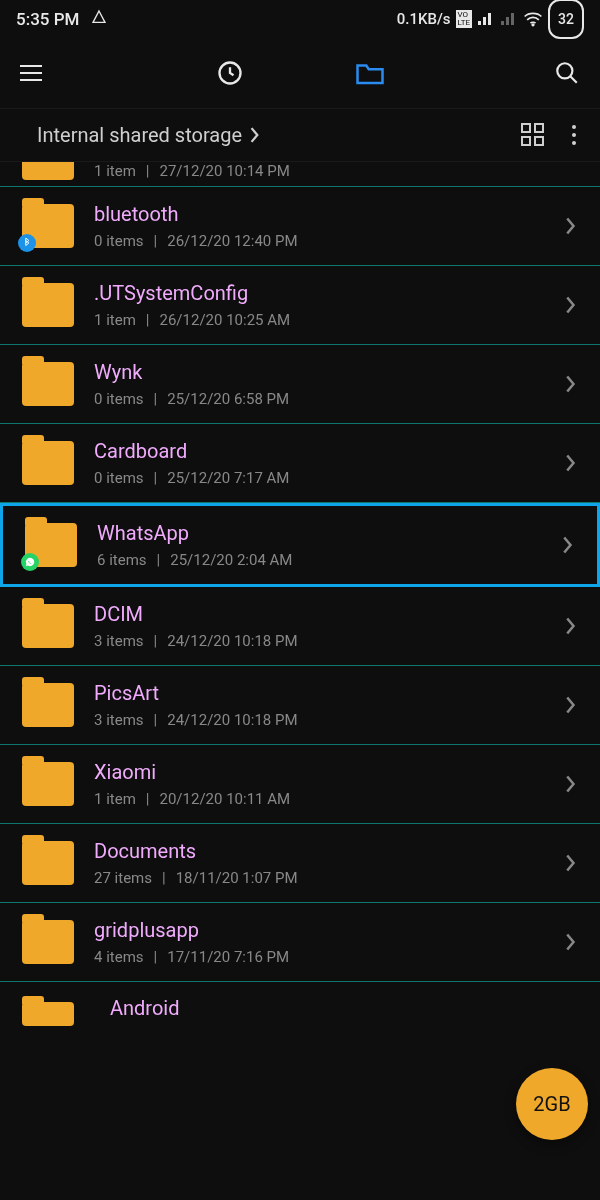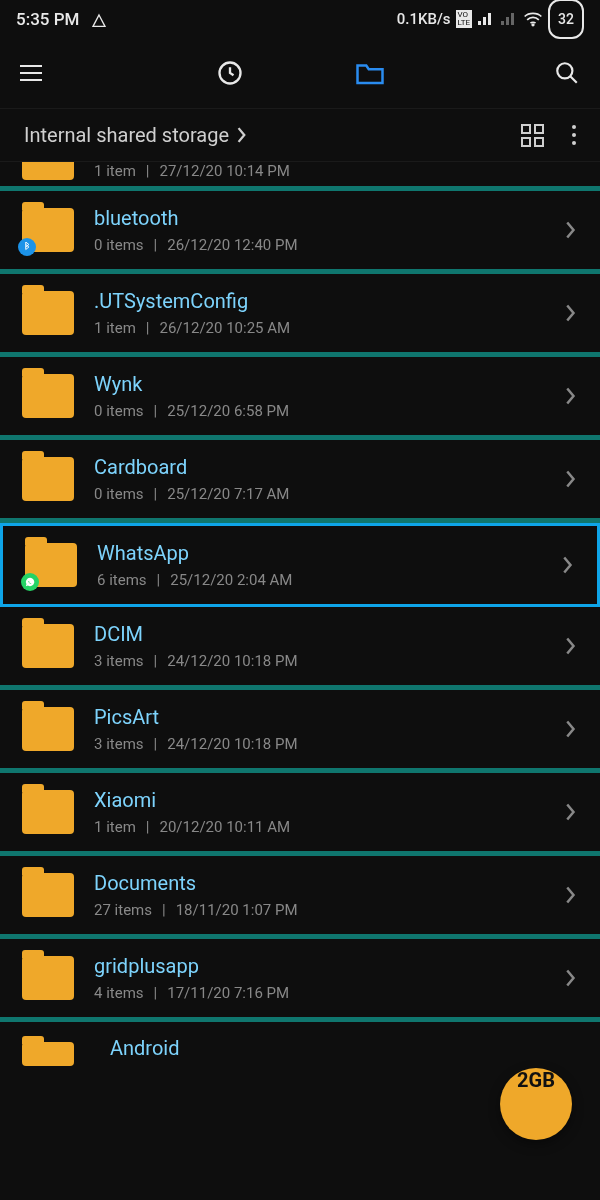--- a/index.html
+++ b/index.html
@@ -14,21 +14,21 @@
   }
   .status-bar {
     height: 38px;
     display: flex;
     justify-content: space-between;
     align-items: center;
     padding: 0 16px;
     font-size: 17px;
     font-weight: 500;
   }
-  .status-left { display: flex; align-items: flex-end; gap: 12px; }
+  .status-left { display: flex; align-items: flex-start; gap: 12px; }
   .status-right { display: flex; align-items: center; gap: 5px; font-size: 15px; }
   .battery-pill {
     border: 2px solid #e8e8e8;
     border-radius: 12px;
     padding: 10px 8px;
     font-size: 14px;
   }
   .toolbar {
     height: 70px;
     display: flex;
@@ -41,37 +41,37 @@
     display: flex;
     justify-content: center;
     align-items: center;
   }
   .toolbar > div:first-child { justify-content: flex-start; }
   .toolbar > div:last-child { justify-content: flex-end; }
   .hamburger { display:flex; flex-direction:column; gap:5px; }
   .hamburger span { width:22px; height:2px; background:#e8e8e8; display:block; }
   .breadcrumb-bar {
     display: flex;
-    align-items: center;
+    align-items: flex-start;
     justify-content: space-between;
-    padding: 14px 24px 14px 24px;
+    padding: 14px 24px 14px 37px;
     gap: 20px;
     border-bottom: 1px solid #1a1a1a;
     border-top: 1px solid #1a1a1a;
   }
   .breadcrumb-left { display:flex; align-items:center; color:#cfcfcf; font-size:20px; gap: 8px;}
   .breadcrumb-right { display:flex; align-items:center; gap: 28px; }
   .list { }
   .item {
     display: flex;
     align-items: center;
     padding: 15px 24px 15px 22px;
     gap: 20px;
     position: relative;
-    border-bottom: 5px solid #0f766e;
+    border-bottom: 1px solid #0f766e;
   }
   .item.partial {
     padding-top: 0;
     padding-bottom: 6px;
   }
   .folder-icon {
     width: 52px;
     height: 44px;
     background: #efa82a;
     border-radius: 4px;
@@ -95,36 +95,36 @@
     position:absolute;
     bottom:-4px; left:-4px;
     width:18px; height:18px;
     border-radius:50%;
     display:flex; align-items:center; justify-content:center;
   }
   .badge.bluetooth { background:#1c93e8; }
   .badge.whatsapp { background:#25d366; }
   .badge svg { width:10px; height:10px; }
   .item-body { flex:1; min-width:0; }
-  .item-name { font-size:20px; color:#7dd3fc; margin-bottom:6px; }
+  .item-name { font-size:20px; color:#f0abfc; margin-bottom:6px; }
   .item-meta { font-size:15px; color:#888; display:flex; align-items:center; gap:10px; }
   .item-meta .sep { color:#888; }
   .chevron { color:#888; flex-shrink:0; }
   .highlight {
     border: 3px solid #0ea5e9;
   }
   .fab {
     position:absolute;
-    right: 28px;
+    right: 12px;
     bottom: 60px;
     width: 72px; height:72px;
     border-radius:50%;
     background:#efa82a;
-    display:flex; justify-content:center;
-    font-size:20px; font-weight:700;
+    display:flex; align-items:center; justify-content:center;
+    font-size:20px; font-weight:400;
     color:#111;
     box-shadow: 0 4px 12px rgba(0,0,0,0.4);
   }
   .last-row {
     display:flex;
     align-items:flex-end;
     padding: 14px 24px 0 22px;
     gap: 36px;
   }
   .last-row .folder-icon { height:30px; }

